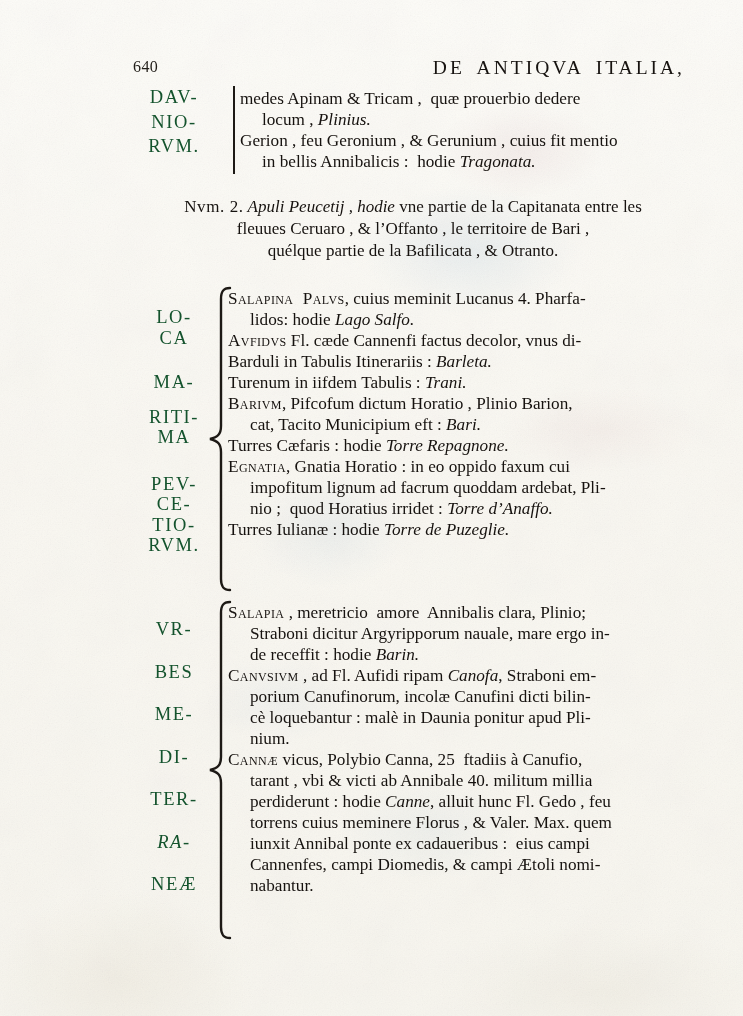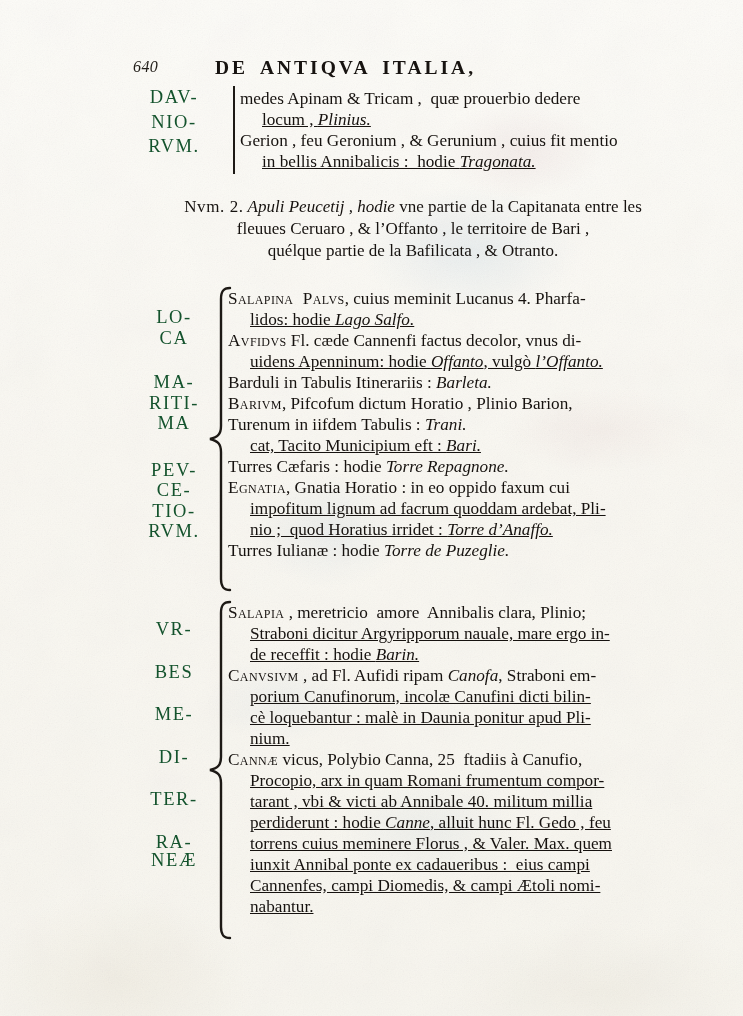--- a/index.html
+++ b/index.html
@@ -46,34 +46,32 @@
     inset: 0;
   }
 
   .folio {
     position: absolute;
     left: 133px;
     top: 58px;
     font-size: 16px;
     letter-spacing: 0.4px;
     color: #221e19;
-    font-style: italic;
   }
 
   .running-head {
     position: absolute;
     left: 215px;
     top: 57px;
     width: 470px;
-    text-align: left;
+    text-align: right;
     font-size: 19.5px;
     letter-spacing: 3.0px;
     word-spacing: 5px;
     color: #171310;
-    font-weight: bold;
   }
 
   
   .sidecol {
     position: absolute;
     width: 82px;
     left: 133px;
     text-align: center;
     font-size: 18.5px;
     line-height: 1.0;
@@ -91,21 +89,21 @@
     width: 512px;
     font-size: 17.2px;
     line-height: 21.0px;
     color: #16120f;
     text-align: left;
   }
   .col .ln {
     display: block;
     white-space: pre;
   }
-  .ind { padding-left: 22px; text-decoration: underline; }
+  .ind { padding-left: 22px; }
   .sc  { font-variant: small-caps; letter-spacing: 0.4px; }
   .it  { font-style: italic; }
 
   
   .intro {
     position: absolute;
     left: 133px;
     width: 560px;
     font-size: 17.0px;
     line-height: 22px;
@@ -177,66 +175,65 @@
 
   <div class="intro" style="top:196px;">
     <span class="ln"><span class="lead">Nvm. 2.</span><span class="it"> Apuli Peucetij , hodie </span><span>vne partie de la Capitanata entre les</span></span>
     <span class="ln"><span>fleuues Ceruaro , &amp; l’Offanto , le territoire de Bari ,</span></span>
     <span class="ln"><span>quélque partie de la Bafilicata , &amp; Otranto.</span></span>
   </div>
 
   <div class="sidecol" style="top:308px;">
     <span class="sl" style="margin-bottom:2px;">LO-</span>
     <span class="sl" style="margin-bottom:26px;">CA</span>
-    <span class="sl" style="margin-bottom:2px;">MA-</span>
+    <span class="sl" style="margin-bottom:16px;">MA-</span>
     <span class="sl" style="margin-bottom:2px;">RITI-</span>
     <span class="sl" style="margin-bottom:28px;">MA</span>
     <span class="sl" style="margin-bottom:2px;">PEV-</span>
     <span class="sl" style="margin-bottom:2px;">CE-</span>
     <span class="sl" style="margin-bottom:2px;font-family:Liberation Serif, serif;">TIO-</span>
     <span class="sl">RVM.</span>
   </div>
 
   <div class="brace" style="top:286px;">
     <svg width="26" height="306" viewBox="0 0 26 306">
       <path d="M24,2 C17,2 15,6 15,13 L15,140 C15,148 12,151 4,153 C12,155 15,158 15,166 L15,293 C15,300 17,304 24,304" fill="none" stroke="#1d1915" stroke-width="2.4" stroke-linecap="round"></path>
     </svg>
   </div>
 
   <div class="col" style="top:288px;">
 
     <span class="ln"><span class="sc">Salapina  Palvs</span><span>, cuius meminit Lucanus 4. Pharfa-</span></span>
     <span class="ln ind"><span>lidos: hodie </span><span class="it">Lago Salfo.</span></span>
 
     <span class="ln"><span class="sc">Avfidvs</span><span> Fl. cæde Cannenfi factus decolor, vnus di-</span></span>
-    <span class="ln ind"><span>uidens Apenninum: hodie </span><span class="it">Offanto</span><span>, vulgò </span><span class="it">l’Offanto.</span></span>
 
     <span class="ln"><span>Barduli in Tabulis Itinerariis : </span><span class="it">Barleta.</span></span>
 
+    <span class="ln"><span>Turenum in iifdem Tabulis : </span><span class="it">Trani.</span></span>
+
     <span class="ln"><span class="sc">Barivm</span><span>, Pifcofum dictum Horatio , Plinio Barion,</span></span>
-
-    <span class="ln"><span>Turenum in iifdem Tabulis : </span><span class="it">Trani.</span></span>
     <span class="ln ind"><span>cat, Tacito Municipium eft : </span><span class="it">Bari.</span></span>
 
     <span class="ln"><span>Turres Cæfaris : hodie </span><span class="it">Torre Repagnone.</span></span>
 
     <span class="ln"><span class="sc">Egnatia</span><span>, Gnatia Horatio : in eo oppido faxum cui</span></span>
     <span class="ln ind"><span>impofitum lignum ad facrum quoddam ardebat, Pli-</span></span>
     <span class="ln ind"><span>nio ;  quod Horatius irridet : </span><span class="it">Torre d’Anaffo.</span></span>
 
     <span class="ln"><span>Turres Iulianæ : hodie </span><span class="it">Torre de Puzeglie.</span></span>
   </div>
 
   <div class="sidecol" style="top:620px;">
     <span class="sl" style="margin-bottom:24px;">VR-</span>
     <span class="sl" style="margin-bottom:24px;">BES</span>
     <span class="sl" style="margin-bottom:24px;">ME-</span>
     <span class="sl" style="margin-bottom:24px;">DI-</span>
     <span class="sl" style="margin-bottom:24px;">TER-</span>
-    <span class="sl" style="">RA-</span>
+    <span class="sl" style="margin-bottom:24px;font-style:italic;">RA-</span>
     <span class="sl">NEÆ</span>
   </div>
 
   <div class="brace" style="top:600px;">
     <svg width="26" height="340" viewBox="0 0 26 340">
       <path d="M24,2 C17,2 15,6 15,13 L15,157 C15,165 12,168 4,170 C12,172 15,175 15,183 L15,327 C15,334 17,338 24,338" fill="none" stroke="#1d1915" stroke-width="2.4" stroke-linecap="round"></path>
     </svg>
   </div>
 
   <div class="col" style="top:602px;">
@@ -244,21 +241,20 @@
     <span class="ln"><span class="sc">Salapia</span><span> , meretricio  amore  Annibalis clara, Plinio;</span></span>
     <span class="ln ind"><span>Straboni dicitur Argyripporum nauale, mare ergo in-</span></span>
     <span class="ln ind"><span>de receffit : hodie </span><span class="it">Barin.</span></span>
 
     <span class="ln"><span class="sc">Canvsivm</span><span> , ad Fl. Aufidi ripam </span><span class="it">Canofa</span><span>, Straboni em-</span></span>
     <span class="ln ind"><span>porium Canufinorum, incolæ Canufini dicti bilin-</span></span>
     <span class="ln ind"><span>cè loquebantur : malè in Daunia ponitur apud Pli-</span></span>
     <span class="ln ind"><span>nium.</span></span>
 
     <span class="ln"><span class="sc">Cannæ</span><span> vicus, Polybio Canna, 25  ftadiis à Canufio,</span></span>
-    <span class="ln ind"><span>Procopio, arx in quam Romani frumentum compor-</span></span>
     <span class="ln ind"><span>tarant , vbi &amp; victi ab Annibale 40. militum millia</span></span>
     <span class="ln ind"><span>perdiderunt : hodie </span><span class="it">Canne</span><span>, alluit hunc Fl. Gedo , feu</span></span>
     <span class="ln ind"><span>torrens cuius meminere Florus , &amp; Valer. Max. quem</span></span>
     <span class="ln ind"><span>iunxit Annibal ponte ex cadaueribus :  eius campi</span></span>
     <span class="ln ind"><span>Cannenfes, campi Diomedis, &amp; campi Ætoli nomi-</span></span>
     <span class="ln ind"><span>nabantur.</span></span>
   </div>
 
 </div>
 

